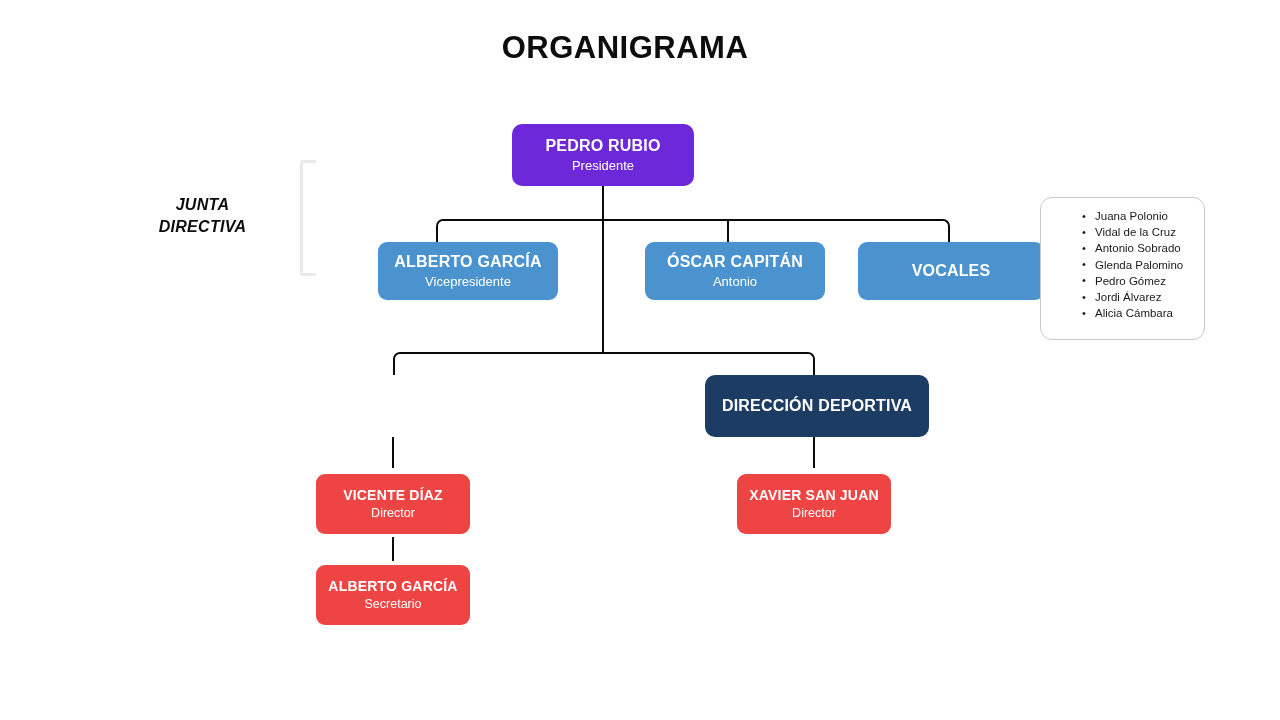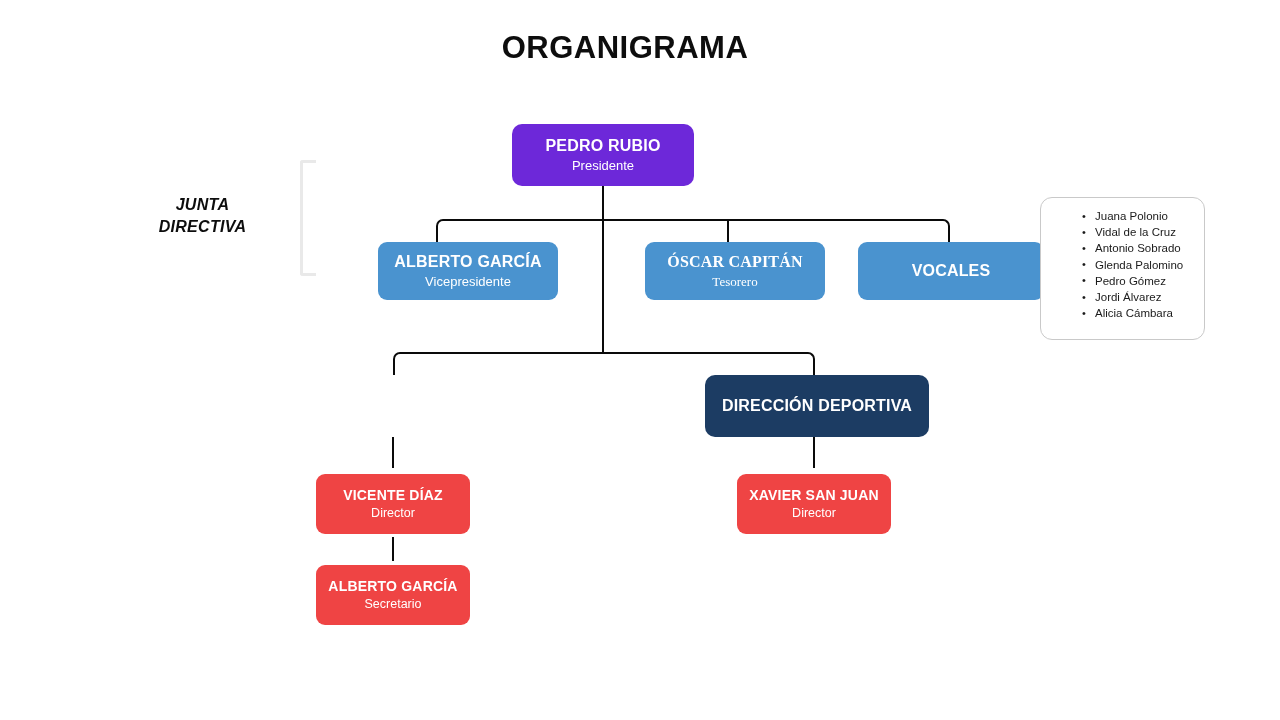--- a/index.html
+++ b/index.html
@@ -179,23 +179,23 @@
   <div class="node level-president" style="left:512px; top:124px; width:182px; height:62px;">
     <div class="node-name">PEDRO RUBIO</div>
     <div class="node-role">Presidente</div>
   </div>
 
   <div class="node level-board" style="left:378px; top:242px; width:180px; height:58px;">
     <div class="node-name">ALBERTO GARCÍA</div>
     <div class="node-role">Vicepresidente</div>
   </div>
 
-  <div class="node level-board" style="left:645px; top:242px; width:180px; height:58px;font-family:Liberation Serif, serif;">
+  <div class="node level-board" style="left:645px; top:242px; width:180px; height:58px;">
     <div class="node-name">ÓSCAR CAPITÁN</div>
-    <div class="node-role">Tesorero</div>
+    <div class="node-role">Antonio</div>
   </div>
 
   <div class="node level-board" style="left:858px; top:242px; width:186px; height:58px;">
     <div class="node-name">VOCALES</div>
   </div>
 
   <div class="vocales-card" style="left:1040px; top:197px; width:165px; height:143px;padding-left:36px;">
     <ul>
       <li>Juana Polonio</li>
       <li>Vidal de la Cruz</li>

